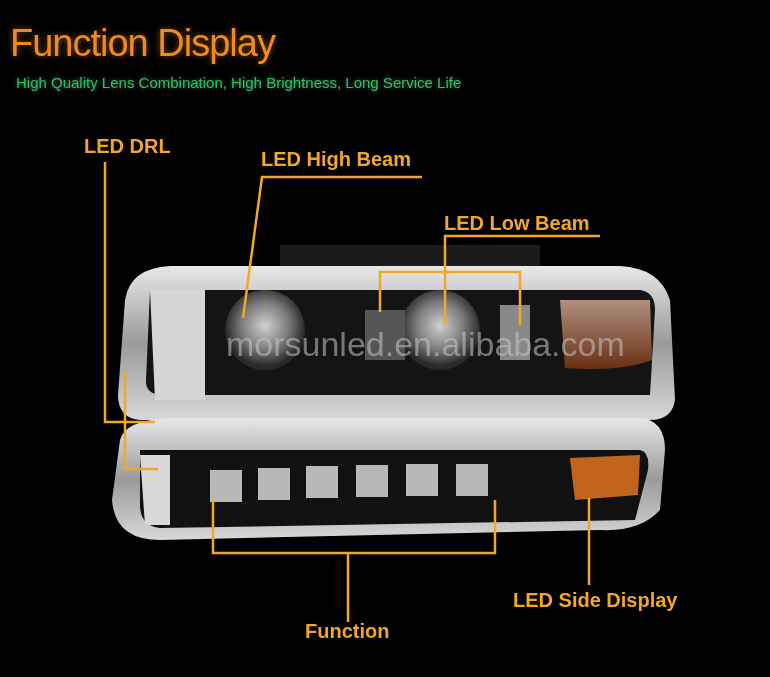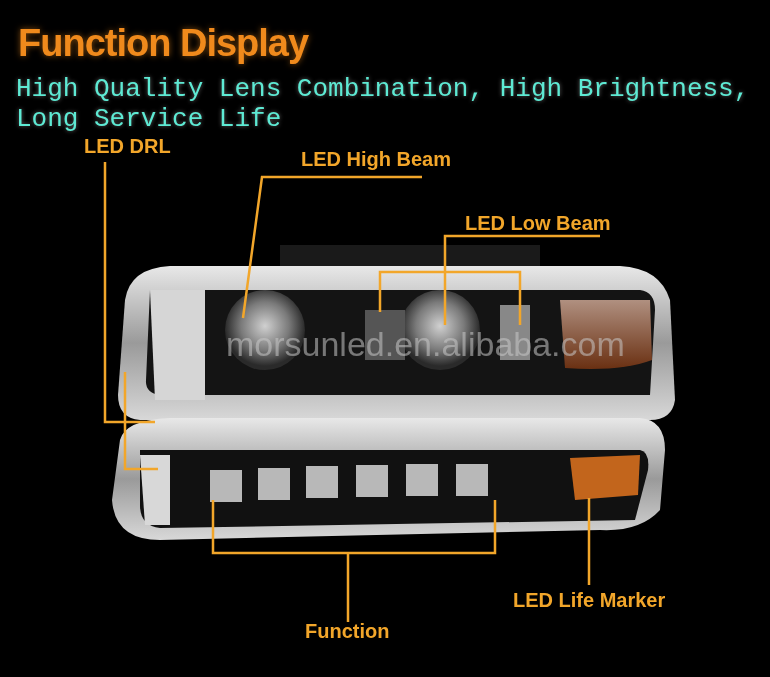--- a/index.html
+++ b/index.html
@@ -1,19 +1,19 @@
 <!DOCTYPE html>
 <html><head>
 <meta charset="utf-8">
 <style>
   html, body { margin:0; padding:0; background:#000; }
   body { width:770px; height:677px; position:relative; overflow:hidden; font-family:"DejaVu Sans", sans-serif; }
-  .title { position:absolute; left:18px; top:22px; font-size:38px; font-weight:bold; color:#f08a1c; letter-spacing:-1px;
+  .title { position:absolute; left:10px; top:22px; font-size:38px; font-weight:normal; color:#f08a1c; letter-spacing:-1px;
            text-shadow:0 0 6px rgba(240,138,28,0.55); font-family:"Liberation Sans", sans-serif; }
-  .subtitle { position:absolute; left:16px; top:74px; font-size:26px; color:#5eead4; font-family:Liberation Mono, monospace;
+  .subtitle { position:absolute; left:16px; top:74px; font-size:15px; color:#22c55e; font-family:Liberation Sans, sans-serif;
            text-shadow:0 0 4px rgba(255,255,255,0.4); }
   .label { position:absolute; color:#f2a62a; font-weight:bold; font-size:20px; font-family:"Liberation Sans", sans-serif; white-space:nowrap; }
   svg.lines { position:absolute; left:0; top:0; }
   .wm { position:absolute; left:226px; top:325px; font-size:34px; color:rgba(200,200,200,0.55); font-family:"Liberation Sans", sans-serif; }
 </style>
 </head>
 <body>
 
 <div class="title">Function Display</div>
 <div class="subtitle">High Quality Lens Combination, High Brightness, Long Service Life</div>
@@ -76,16 +76,16 @@
     <polyline points="213,500 213,553 495,553 495,500"></polyline>
     <line x1="348" y1="553" x2="348" y2="622"></line>
 
     <line x1="589" y1="498" x2="589" y2="585"></line>
   </g>
 </svg>
 
 <div class="wm">morsunled.en.alibaba.com</div>
 
 <div class="label" style="left:84px; top:135px;">LED DRL</div>
-<div class="label" style="left:261px; top:148px;margin-left:40px;">LED High Beam</div>
-<div class="label" style="left:444px; top:212px;margin-left:21px;">LED Low Beam</div>
-<div class="label" style="left:513px; top:589px;">LED Life Marker</div>
+<div class="label" style="left:261px; top:148px;">LED High Beam</div>
+<div class="label" style="left:444px; top:212px;">LED Low Beam</div>
+<div class="label" style="left:513px; top:589px;">LED Side Display</div>
 <div class="label" style="left:305px; top:620px;">Function</div>
 
 </body></html>

